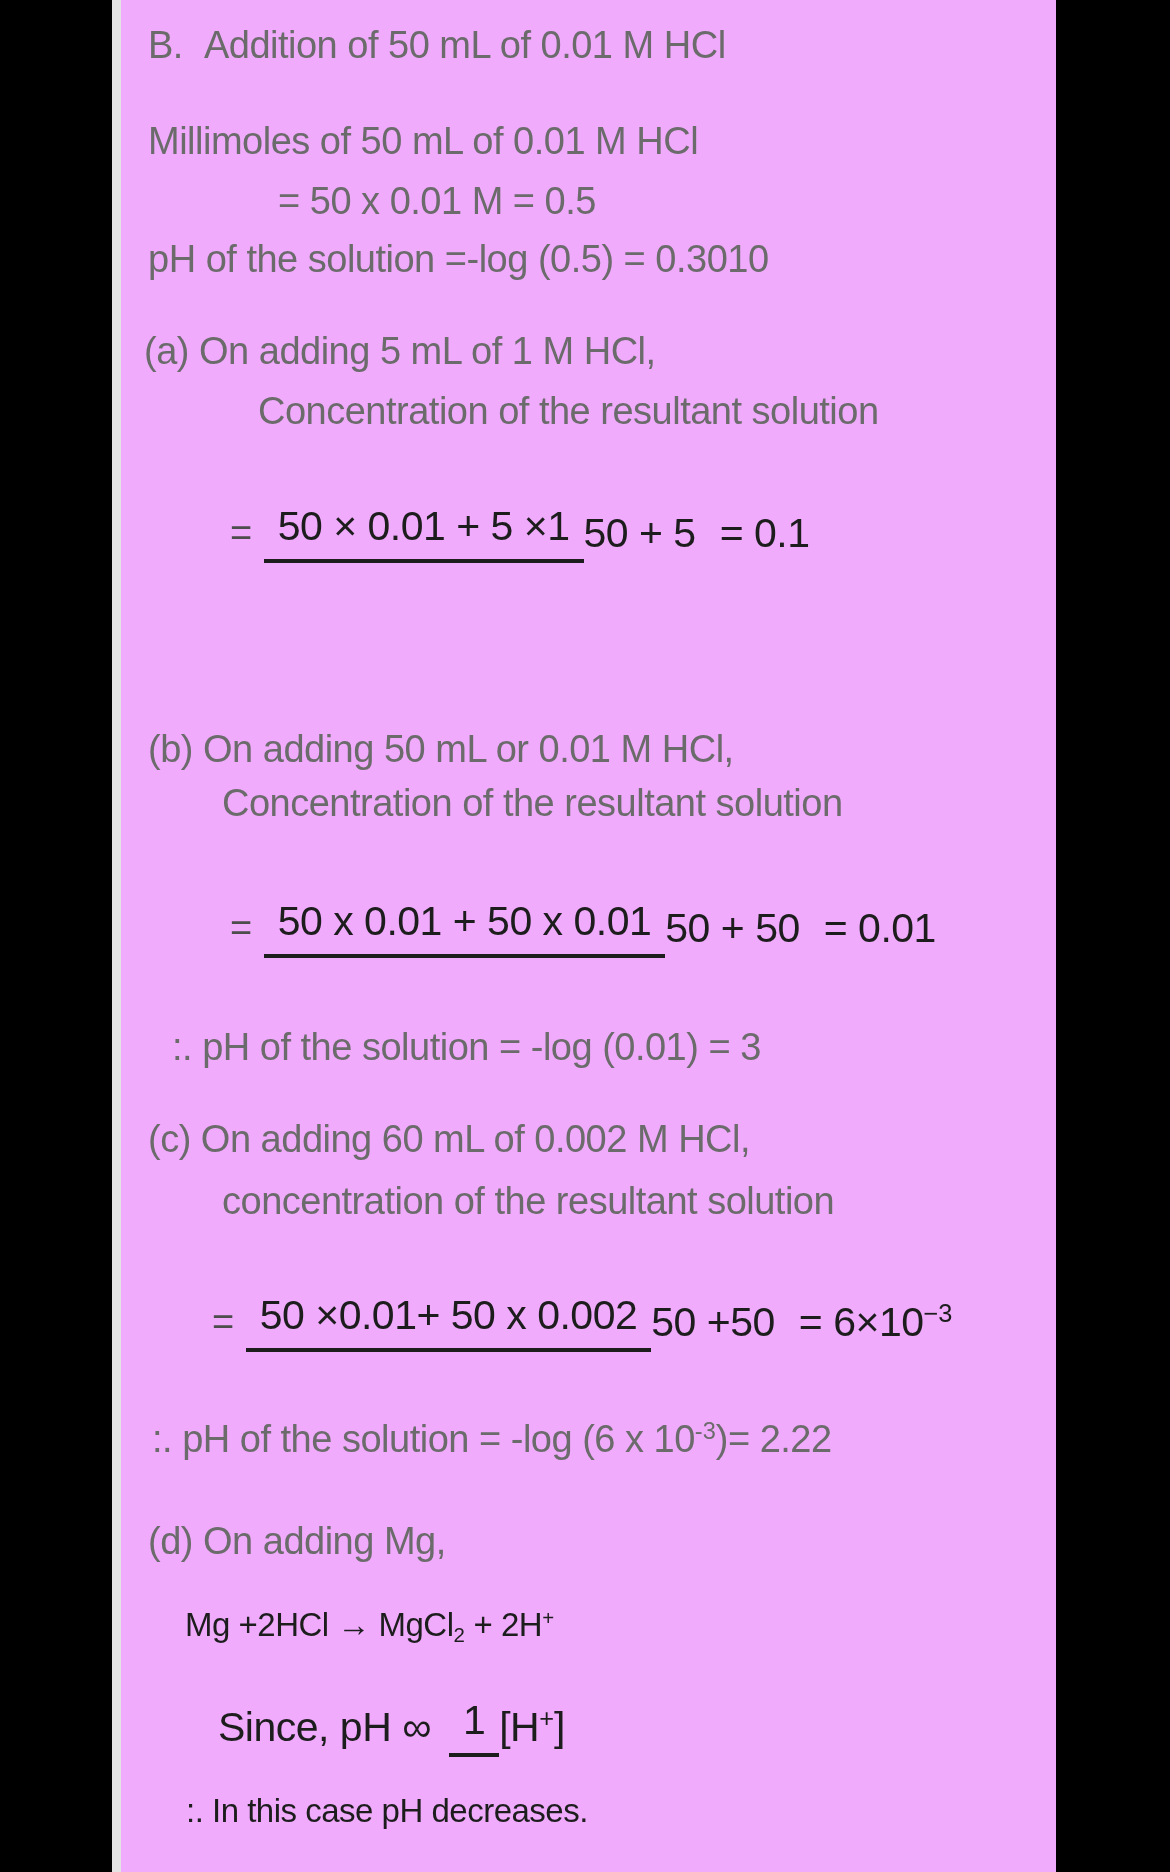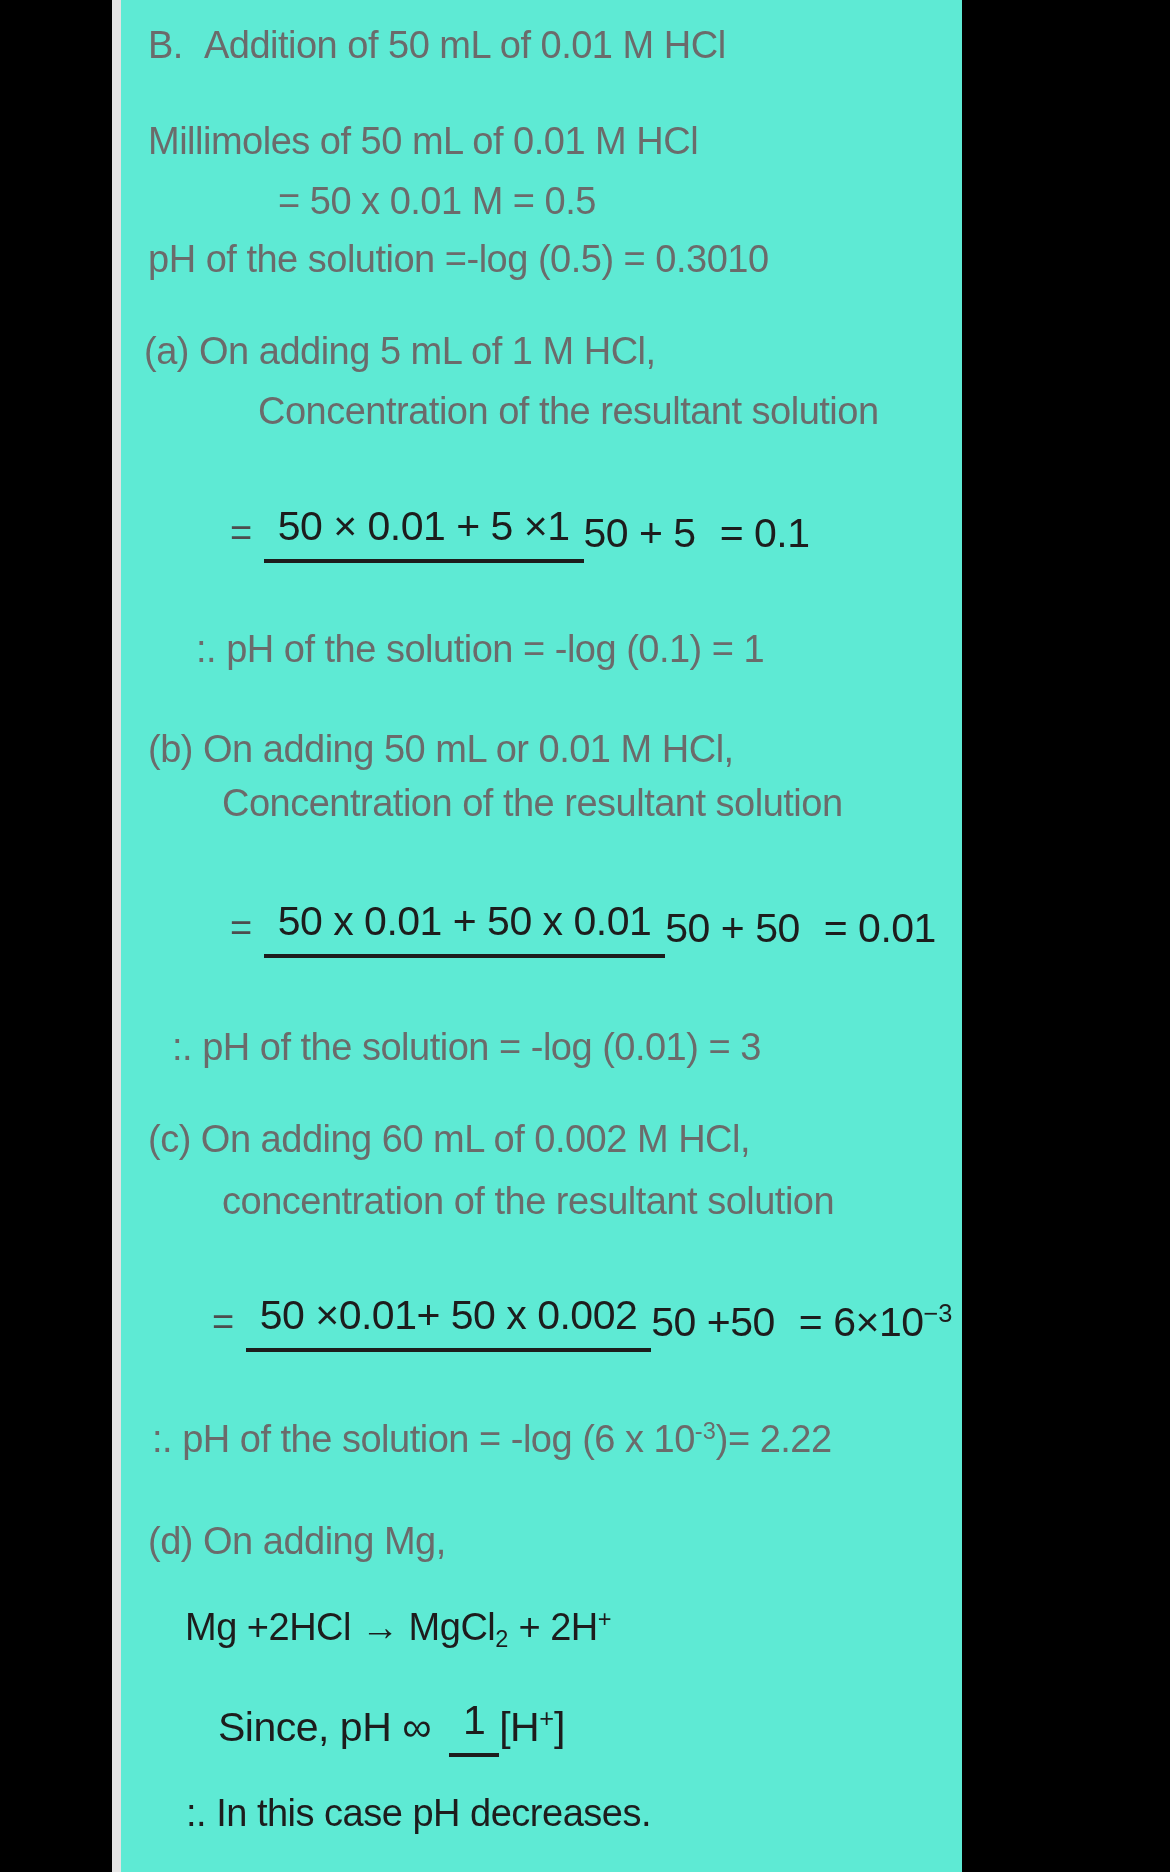--- a/index.html
+++ b/index.html
@@ -1,31 +1,31 @@
 <!DOCTYPE html>
 <html><head>
 <meta charset="utf-8">
 <style>
   html, body { margin: 0; padding: 0; background: #000; }
   #page {
     position: relative;
-    width: 962px;
+    width: 1170px;
     height: 1872px;
-    background: #5eead4;
+    background: #f0abfc;
     overflow: hidden;
     font-family: "Liberation Sans", "DejaVu Sans", sans-serif;
   }
   .bar { position: absolute; top: 0; height: 1872px; background: #000000; }
   #left-bar  { left: 0;    width: 112px; }
   #right-bar { left: 1056px; width: 114px; }
   #left-strip { position: absolute; top: 0; left: 112px; width: 9px; height: 1872px; background: #e3e3e3; }
 
   .line { position: absolute; white-space: nowrap; line-height: 1.15; }
   .t-gray  { color: #6b6b6b; font-size: 38px; letter-spacing: -0.5px; }
-  .t-black { color: #1d1d1d; font-size: 38px; letter-spacing: -0.5px; }
+  .t-black { color: #1d1d1d; font-size: 33px; letter-spacing: -0.5px; }
 
   .gap-after { display: inline-block; margin-right: 21px; }
 
   
   .frac-row {
     position: absolute;
     display: flex;
     align-items: center;
     transform: translateY(-50%);
     color: #1d1d1d;
@@ -63,21 +63,20 @@
 
   <div class="frac-row" style="left:230px; top:533px;">
     <span class="frac-prefix">=</span>
     <span class="frac">
       <span class="num">50 × 0.01 + 5 ×1</span>
       <span class="den">50 + 5</span>
     </span>
     <span class="frac-result">= 0.1</span>
   </div>
 
-  <div class="line t-gray" style="left:196px; top:628px;">:. pH of the solution = -log (0.1) = 1</div>
 
   <div class="line t-gray" style="left:148px; top:728px;">(b) On adding 50 mL or 0.01 M HCl,</div>
   <div class="line t-gray" style="left:222px; top:782px;">Concentration of the resultant solution</div>
 
   <div class="frac-row" style="left:230px; top:928px;">
     <span class="frac-prefix">=</span>
     <span class="frac">
       <span class="num">50 x 0.01 + 50 x 0.01</span>
       <span class="den">50 + 50</span>
     </span>

